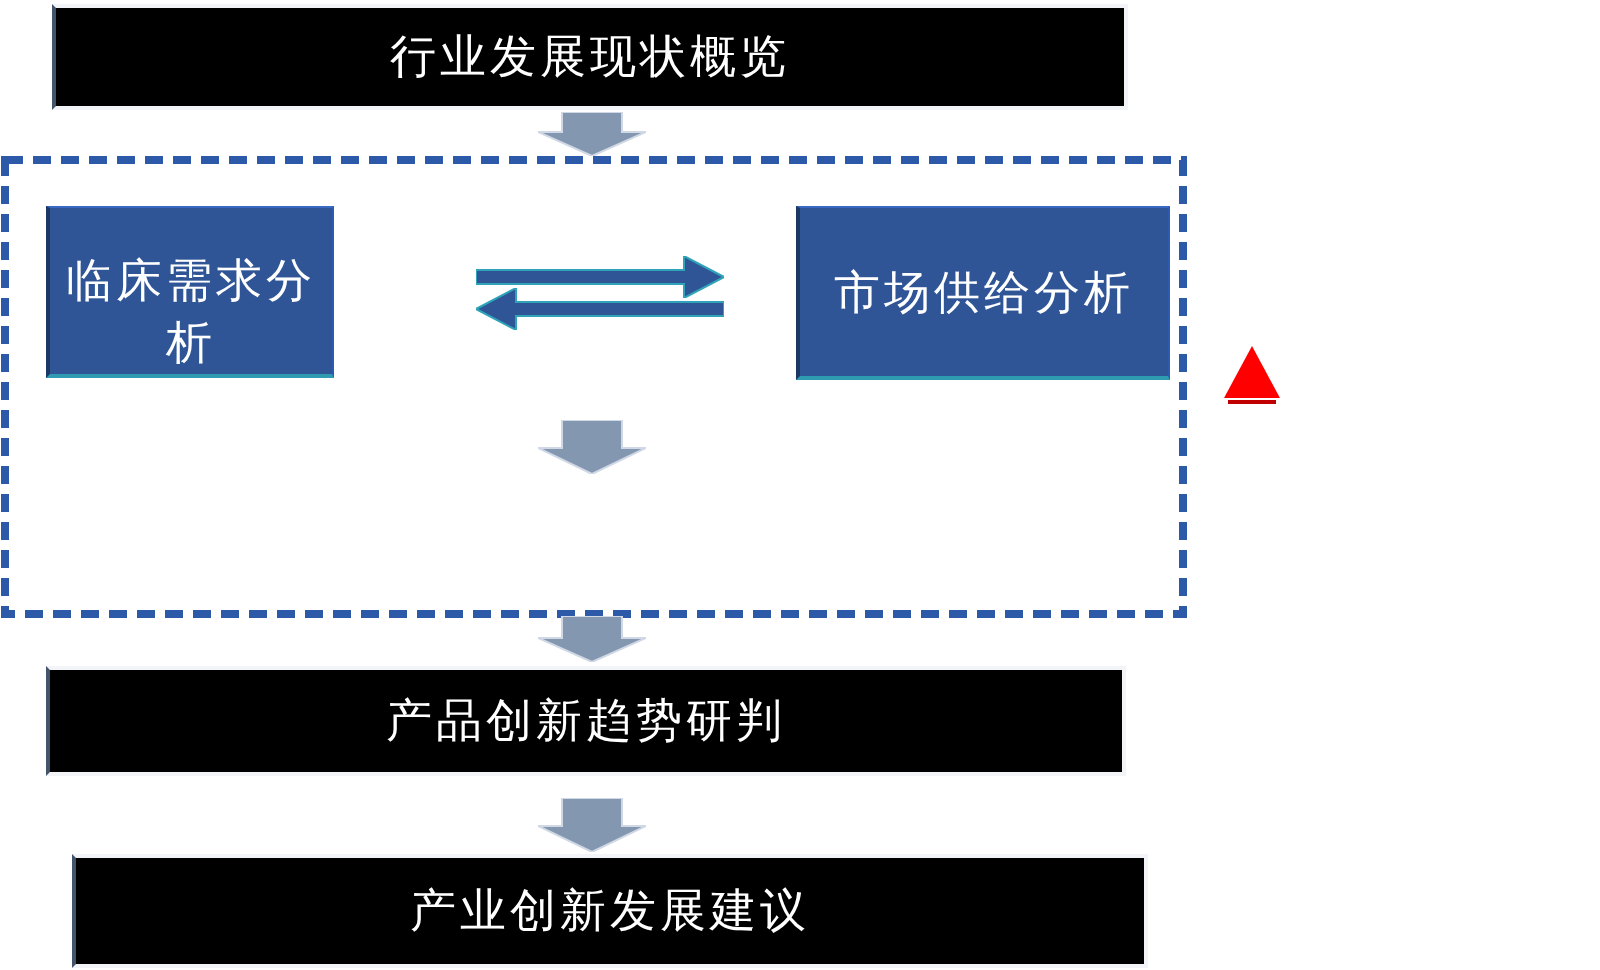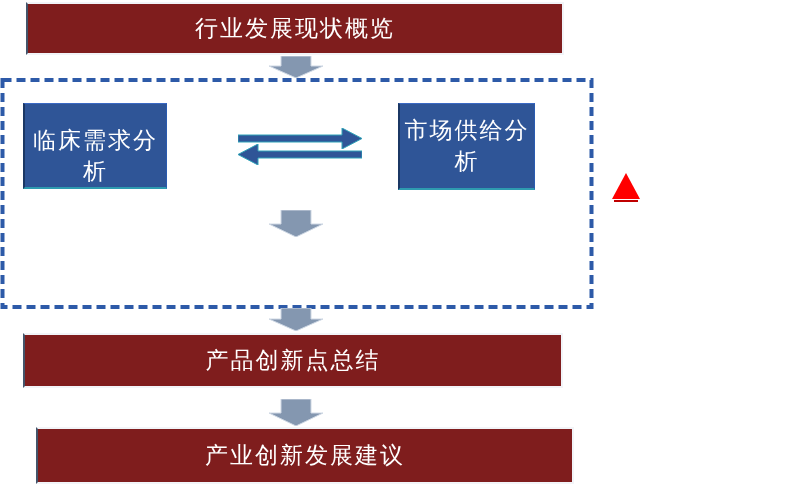--- a/index.html
+++ b/index.html
@@ -13,21 +13,21 @@
   .node{
     position:absolute;
     display:flex;align-items:center;justify-content:center;
     box-sizing:border-box;
     color:#ffffff;
     letter-spacing:2px;
     font-size:23px;
     text-align:center;
   }
   .gray{
-    background:#7f1d1d;
+    background:#000000;
     border:2px solid #f2f4f8;
     border-left:2px solid #44546A;
   }
   .blue{
     background:#2F5597;
     border-top:1px solid #3a69c4;
     border-right:1px solid #2a5bb0;
     border-left:2px solid #1b3764;
     border-bottom:2px solid #2e9bb0;
   }
@@ -60,42 +60,42 @@
   </div>
 
   <svg class="abs" style="left:269px;top:56px;" width="54" height="22" viewBox="0 0 54 22">
     <polygon points="12,0 42,0 42,10 54,10 27,22 0,10 12,10" fill="#8497B0" stroke="#cfd8e4" stroke-width="1"></polygon>
   </svg>
 
   <div class="node blue" style="left:23px;top:103px;width:144px;height:86px;align-items:flex-end;">
     <span>临床需求分析</span>
   </div>
 
-  <div class="node blue" style="left:398px;top:103px;width:137px;height:87px;">
+  <div class="node blue" style="left:398px;top:103px;width:187px;height:87px;">
     <span>市场供给分析</span>
   </div>
 
   <svg class="abs" style="left:238px;top:128px;" width="124" height="21" viewBox="0 0 124 21">
     <polygon points="0,7 104,7 104,0 124,10.5 104,21 104,14 0,14" fill="#2F5597" stroke="#2FA3B8" stroke-width="1"></polygon>
   </svg>
   <svg class="abs" style="left:238px;top:144px;" width="124" height="21" viewBox="0 0 124 21">
     <polygon points="124,7 20,7 20,0 0,10.5 20,21 20,14 124,14" fill="#2F5597" stroke="#2FA3B8" stroke-width="1"></polygon>
   </svg>
 
   <svg class="abs" style="left:269px;top:210px;" width="54" height="27" viewBox="0 0 54 27">
     <polygon points="12,0 42,0 42,14 54,14 27,27 0,14 12,14" fill="#8497B0" stroke="#cfd8e4" stroke-width="1"></polygon>
   </svg>
 
 
   <svg class="abs" style="left:269px;top:308px;" width="54" height="23" viewBox="0 0 54 23">
     <polygon points="12,0 42,0 42,11 54,11 27,23 0,11 12,11" fill="#8497B0" stroke="#cfd8e4" stroke-width="1"></polygon>
   </svg>
 
   <div class="node gray" style="left:23px;top:333px;width:540px;height:55px;">
-    <span>产品创新点总结</span>
+    <span>产品创新趋势研判</span>
   </div>
 
   <svg class="abs" style="left:269px;top:399px;" width="54" height="27" viewBox="0 0 54 27">
     <polygon points="12,0 42,0 42,14 54,14 27,27 0,14 12,14" fill="#8497B0" stroke="#cfd8e4" stroke-width="1"></polygon>
   </svg>
 
   <div class="node gray" style="left:36px;top:427px;width:538px;height:57px;">
     <span>产业创新发展建议</span>
   </div>
 

